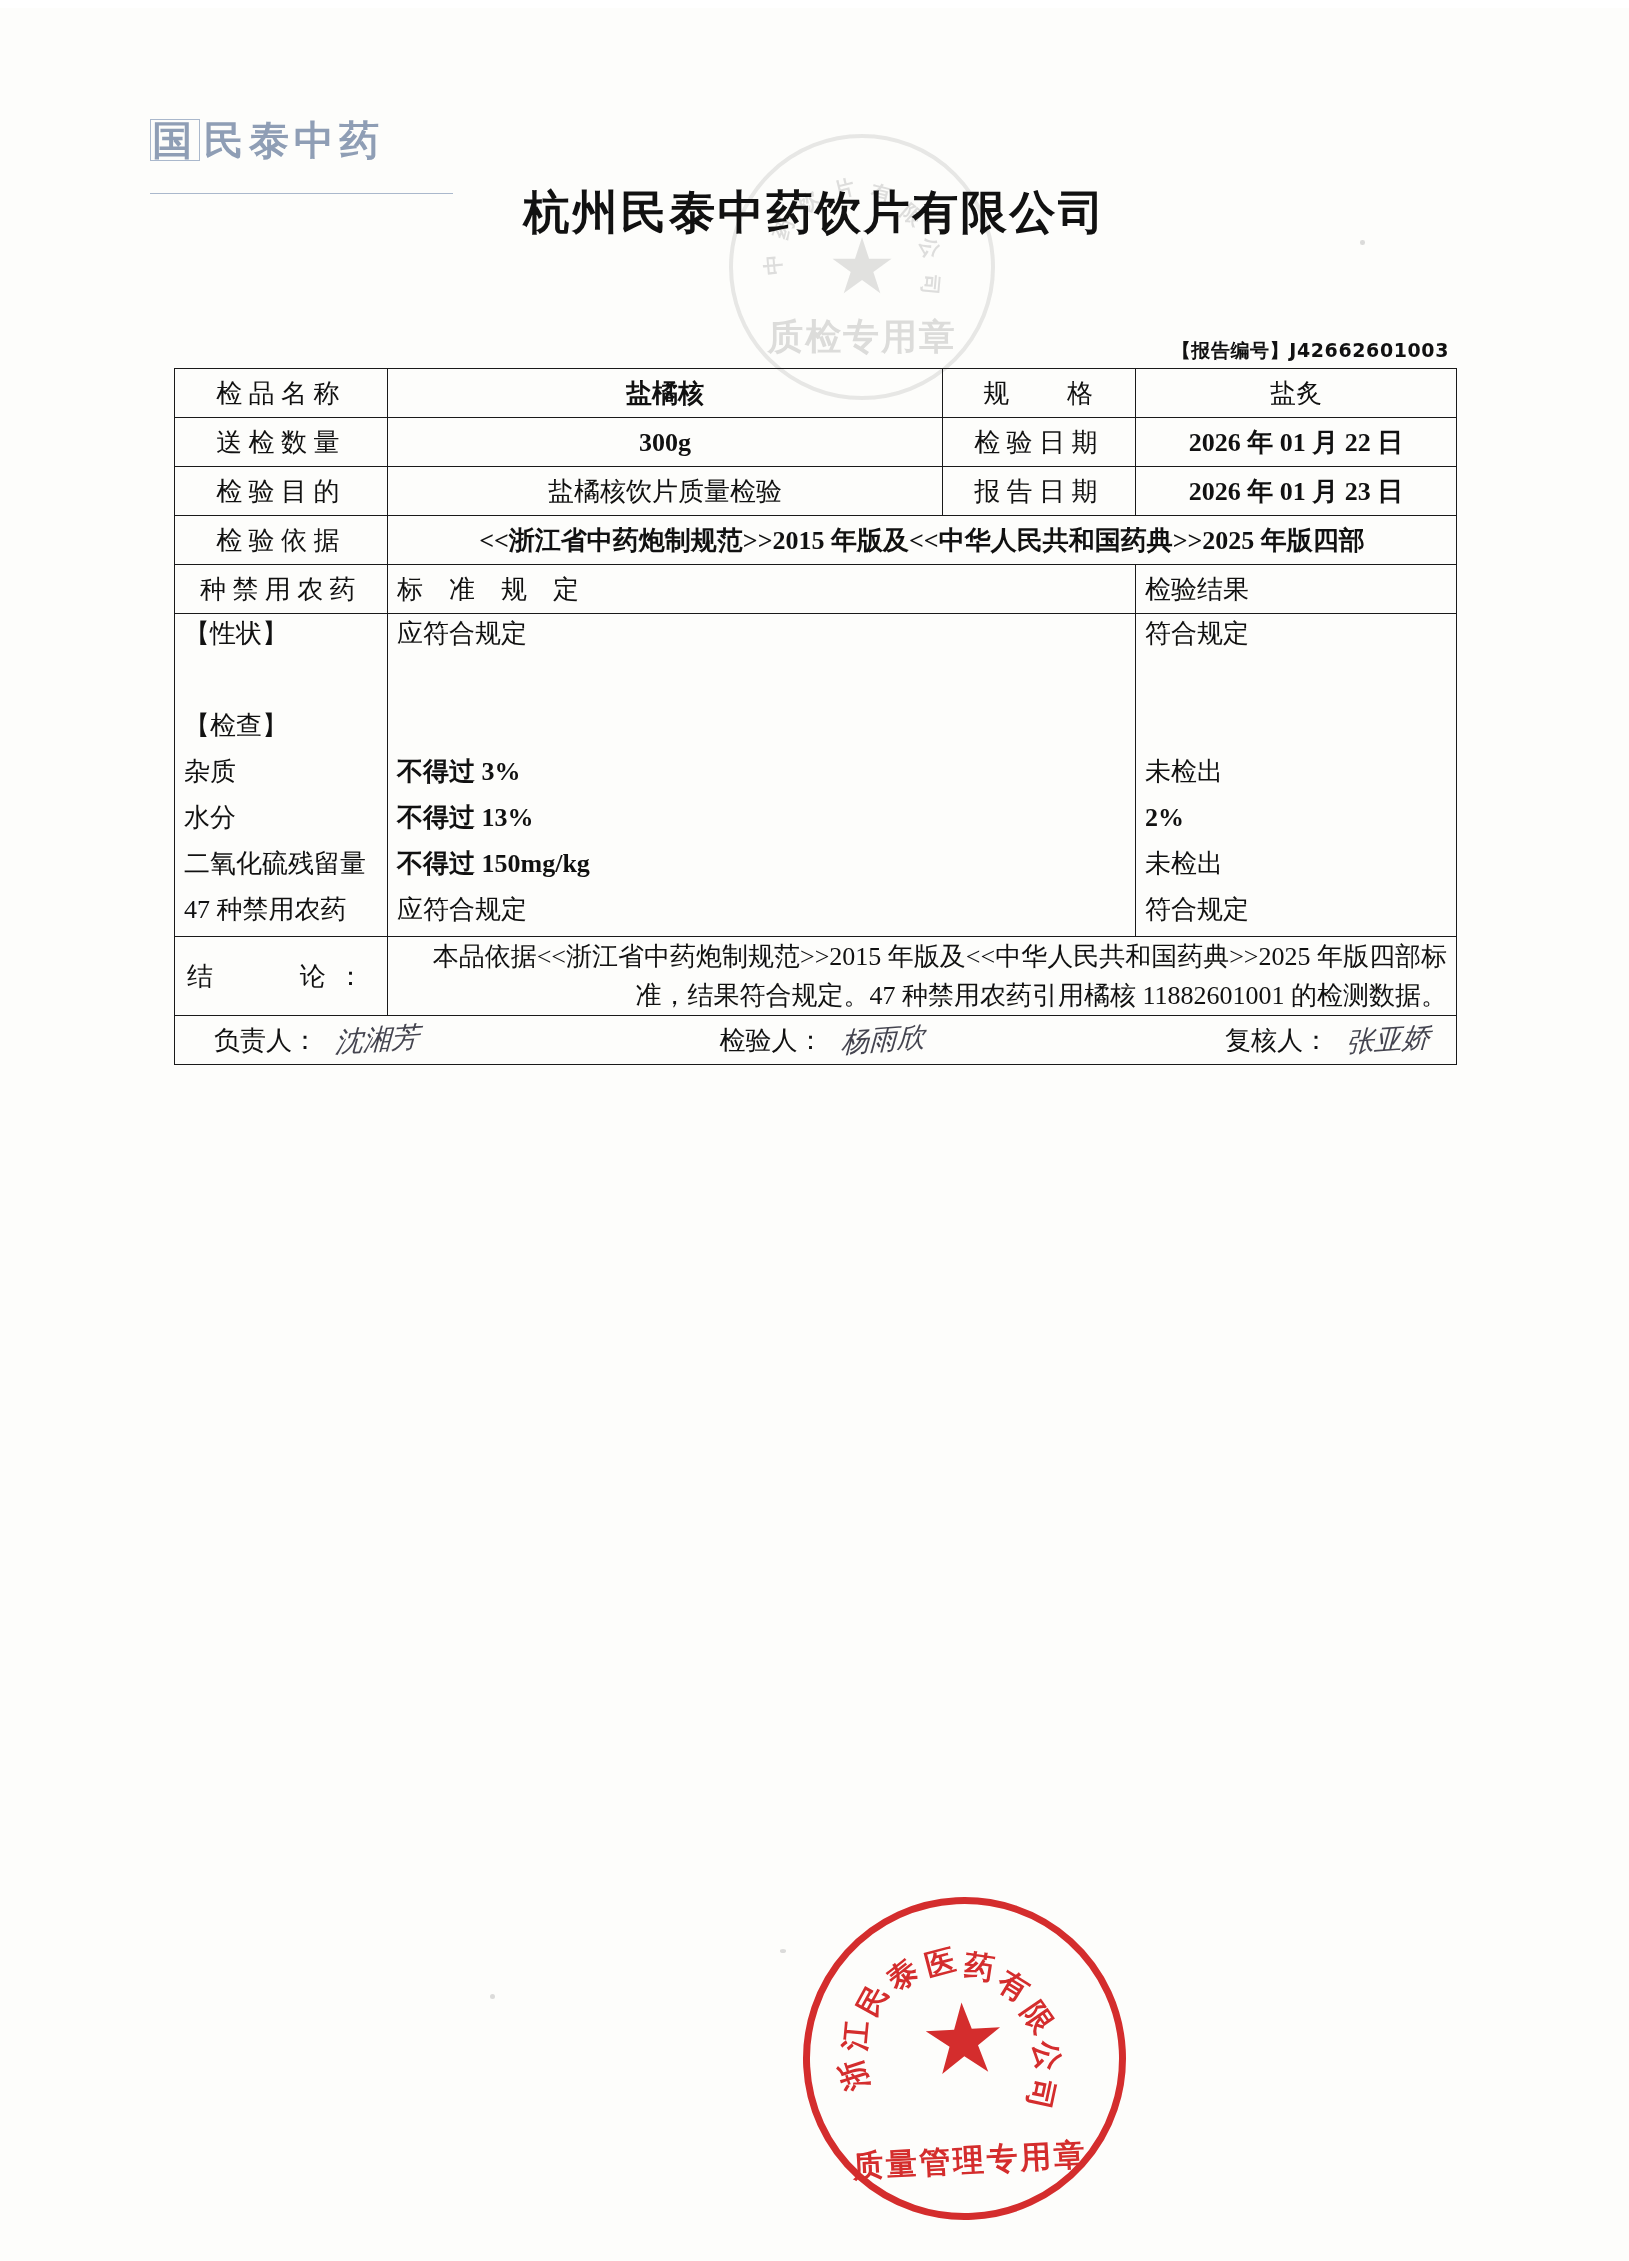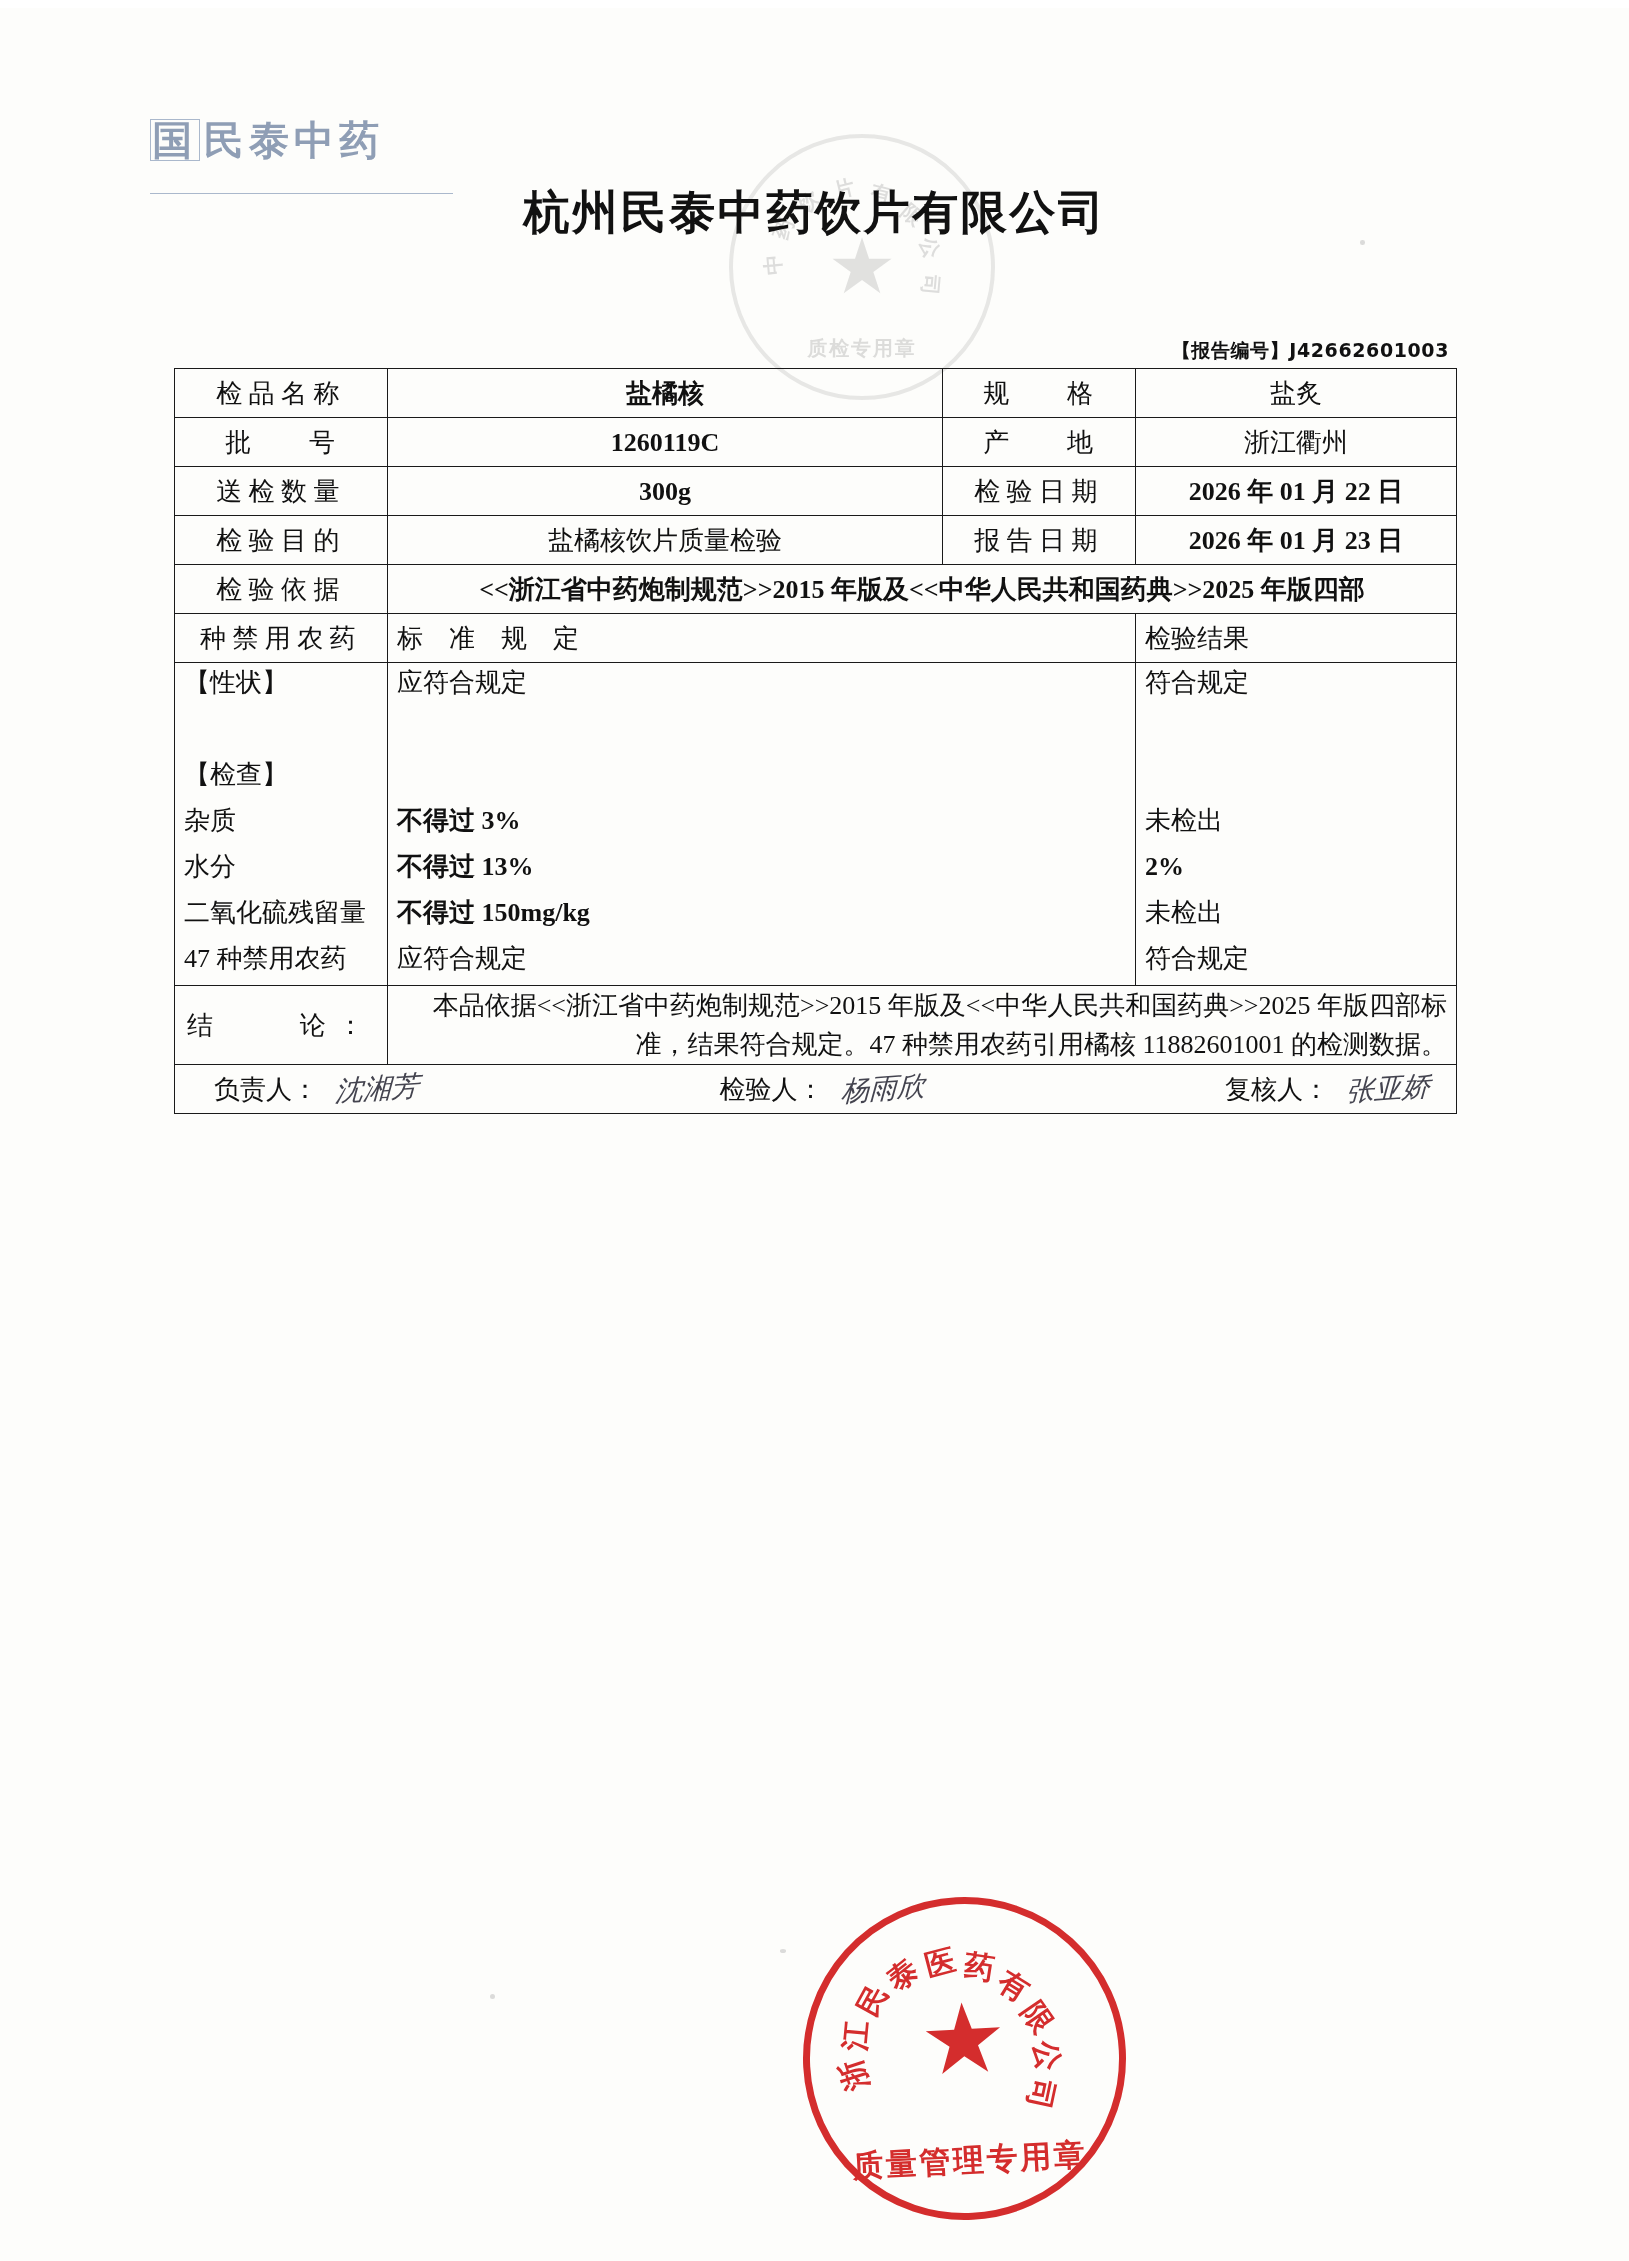--- a/index.html
+++ b/index.html
@@ -178,21 +178,21 @@
     color: rgba(110,110,110,0.35);
     line-height: 1;
   }
   .watermark .wm-text {
     position: absolute;
     left: 50%;
     bottom: 34px;
     transform: translateX(-50%);
     font-family: "DejaVu Sans", sans-serif;
     font-weight: bold;
-    font-size: 20px;
+    font-size: 36px;
     color: rgba(110,110,110,0.42);
     white-space: nowrap;
     letter-spacing: 1.9px;
   }
   .watermark .wm-arc {
     position: absolute;
     left: 50%; top: 50%;
     width: 213px; height: 213px;
     margin: -106px 0 0 -106px;
     border-radius: 50%;
@@ -299,26 +299,20 @@
       <col style="width:555px">
       <col style="width:193px">
       <col style="width:321px">
     </colgroup>
     <tbody>
       <tr>
         <td class="c-label">检品名称</td>
         <td class="c-center bold">盐橘核</td>
         <td class="c-label-tight">规　　格</td>
         <td class="c-center">盐炙</td>
-      </tr>
-      <tr>
-        <td class="c-label-tight">批　　号</td>
-        <td class="c-center bold">1260119C</td>
-        <td class="c-label-tight">产　　地</td>
-        <td class="c-center">浙江衢州</td>
       </tr>
       <tr>
         <td class="c-label">送检数量</td>
         <td class="c-center bold">300g</td>
         <td class="c-label">检验日期</td>
         <td class="c-center bold">2026 年 01 月 22 日</td>
       </tr>
       <tr>
         <td class="c-label">检验目的</td>
         <td class="c-center">盐橘核饮片质量检验</td>

